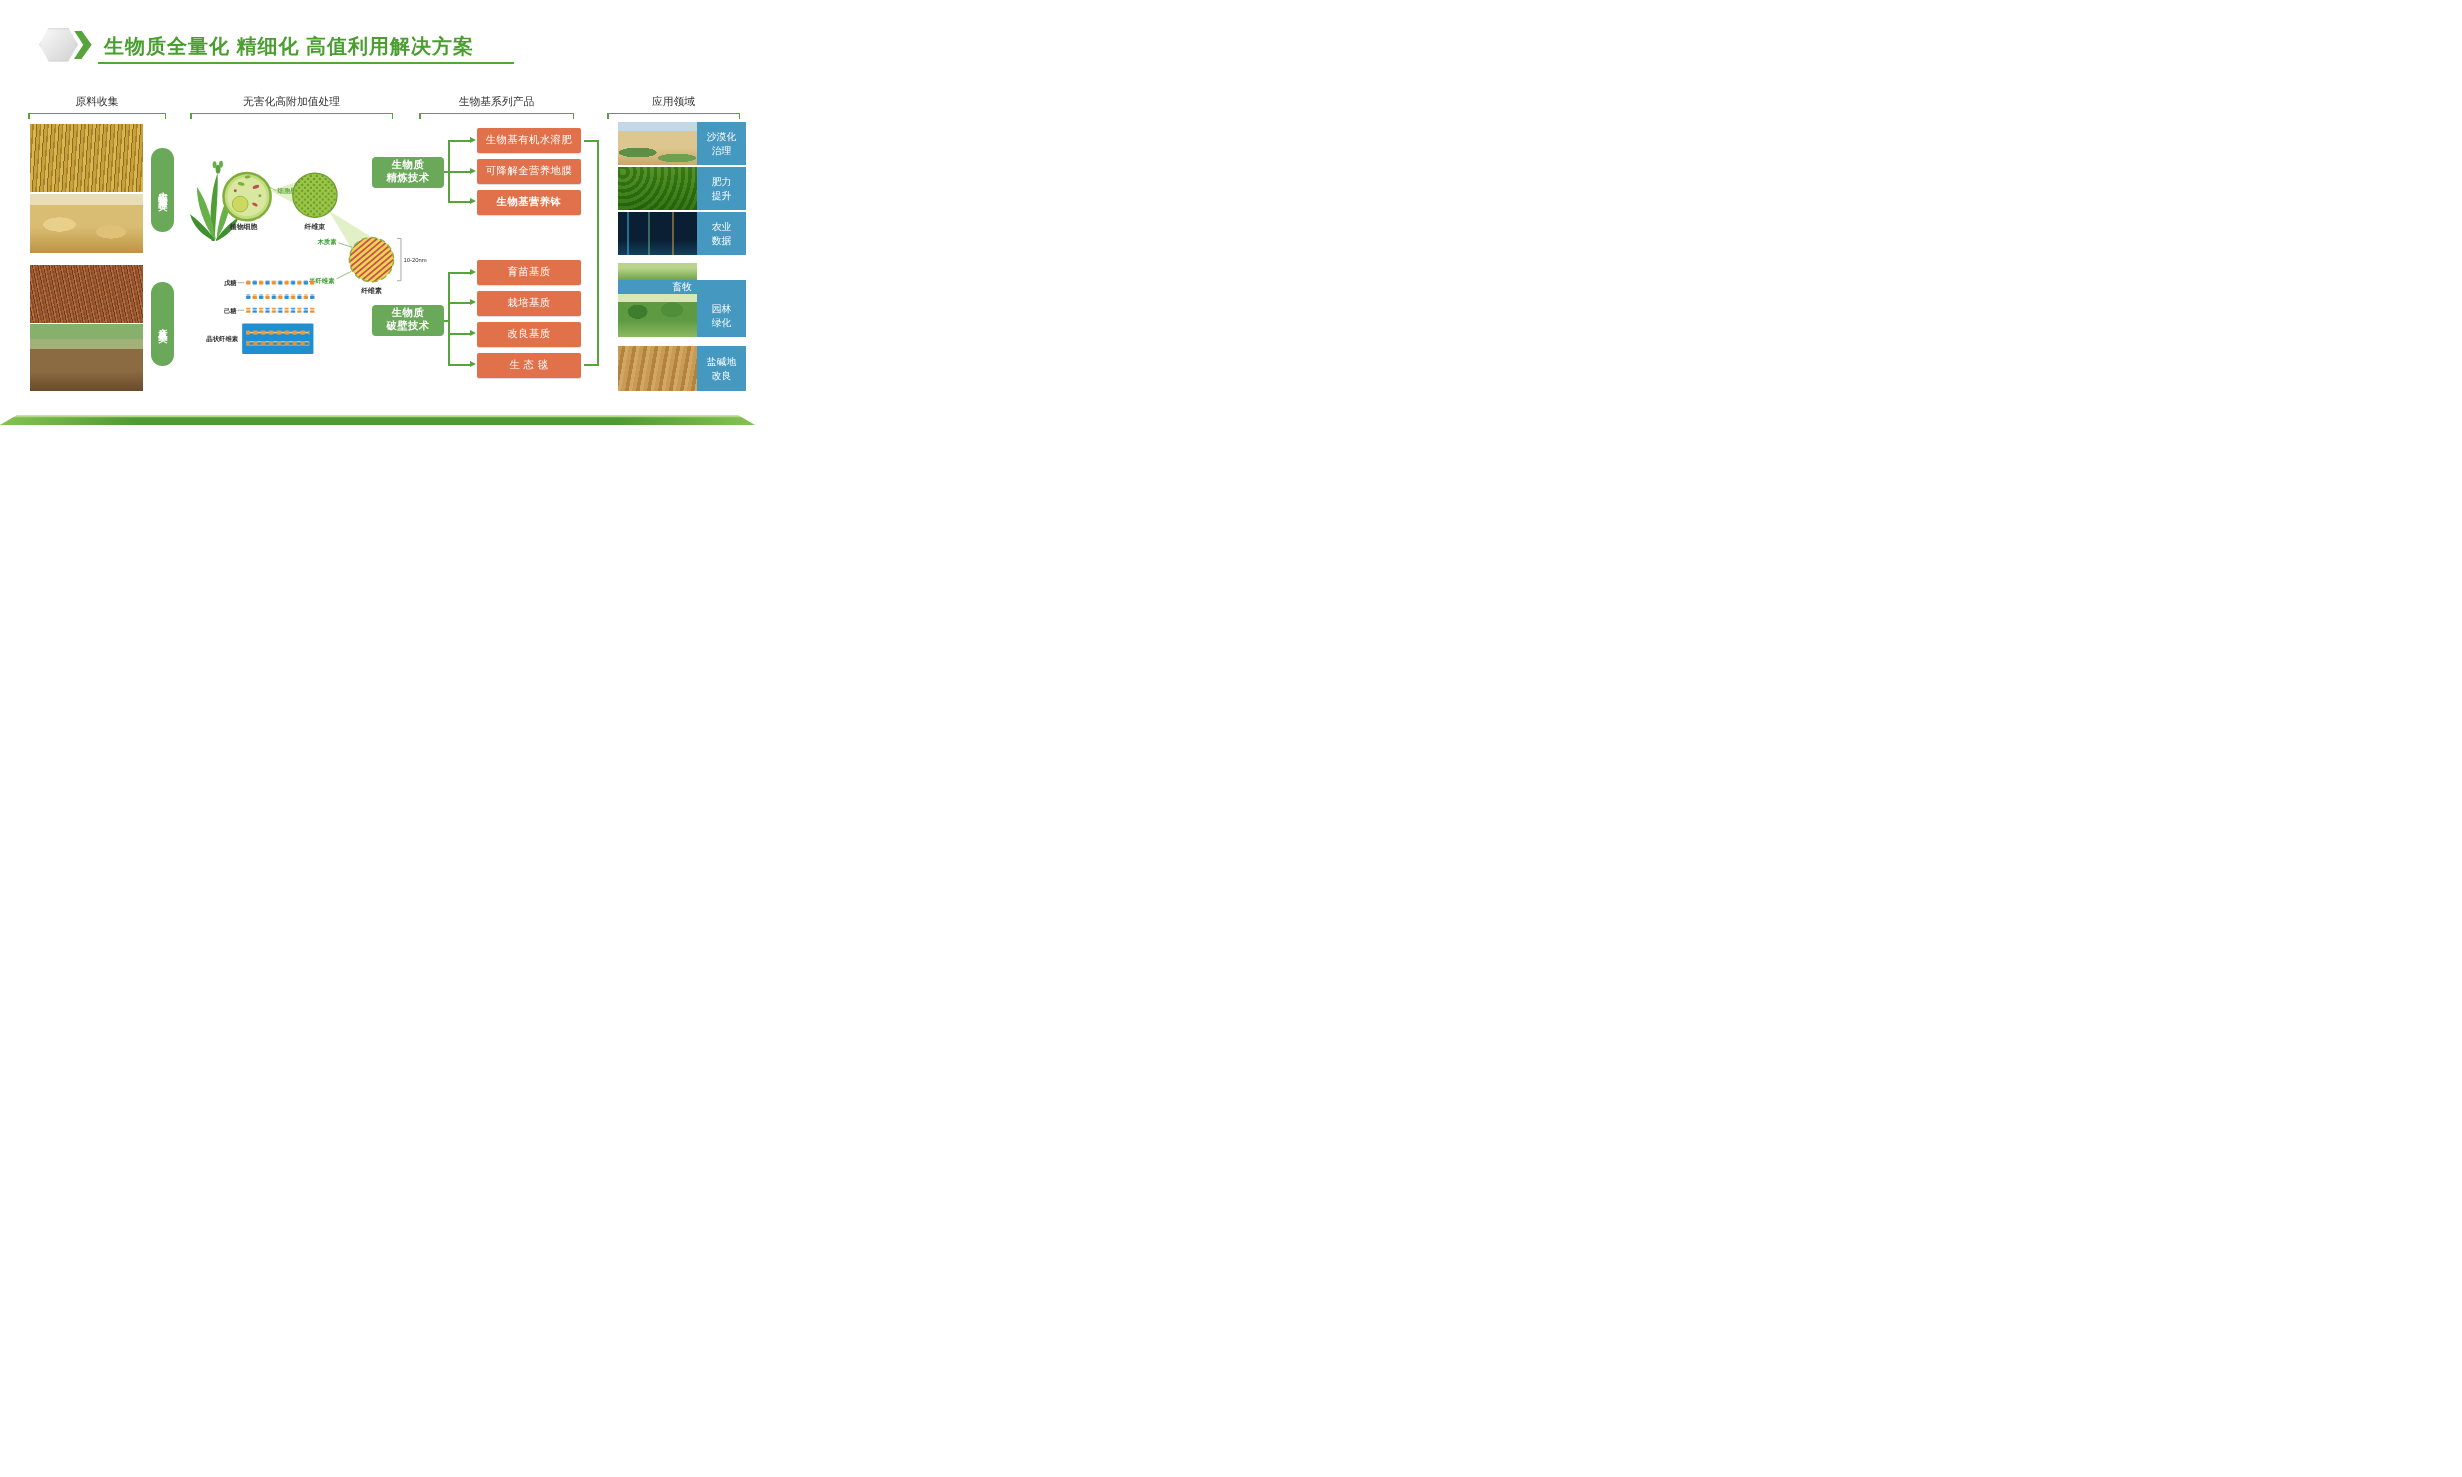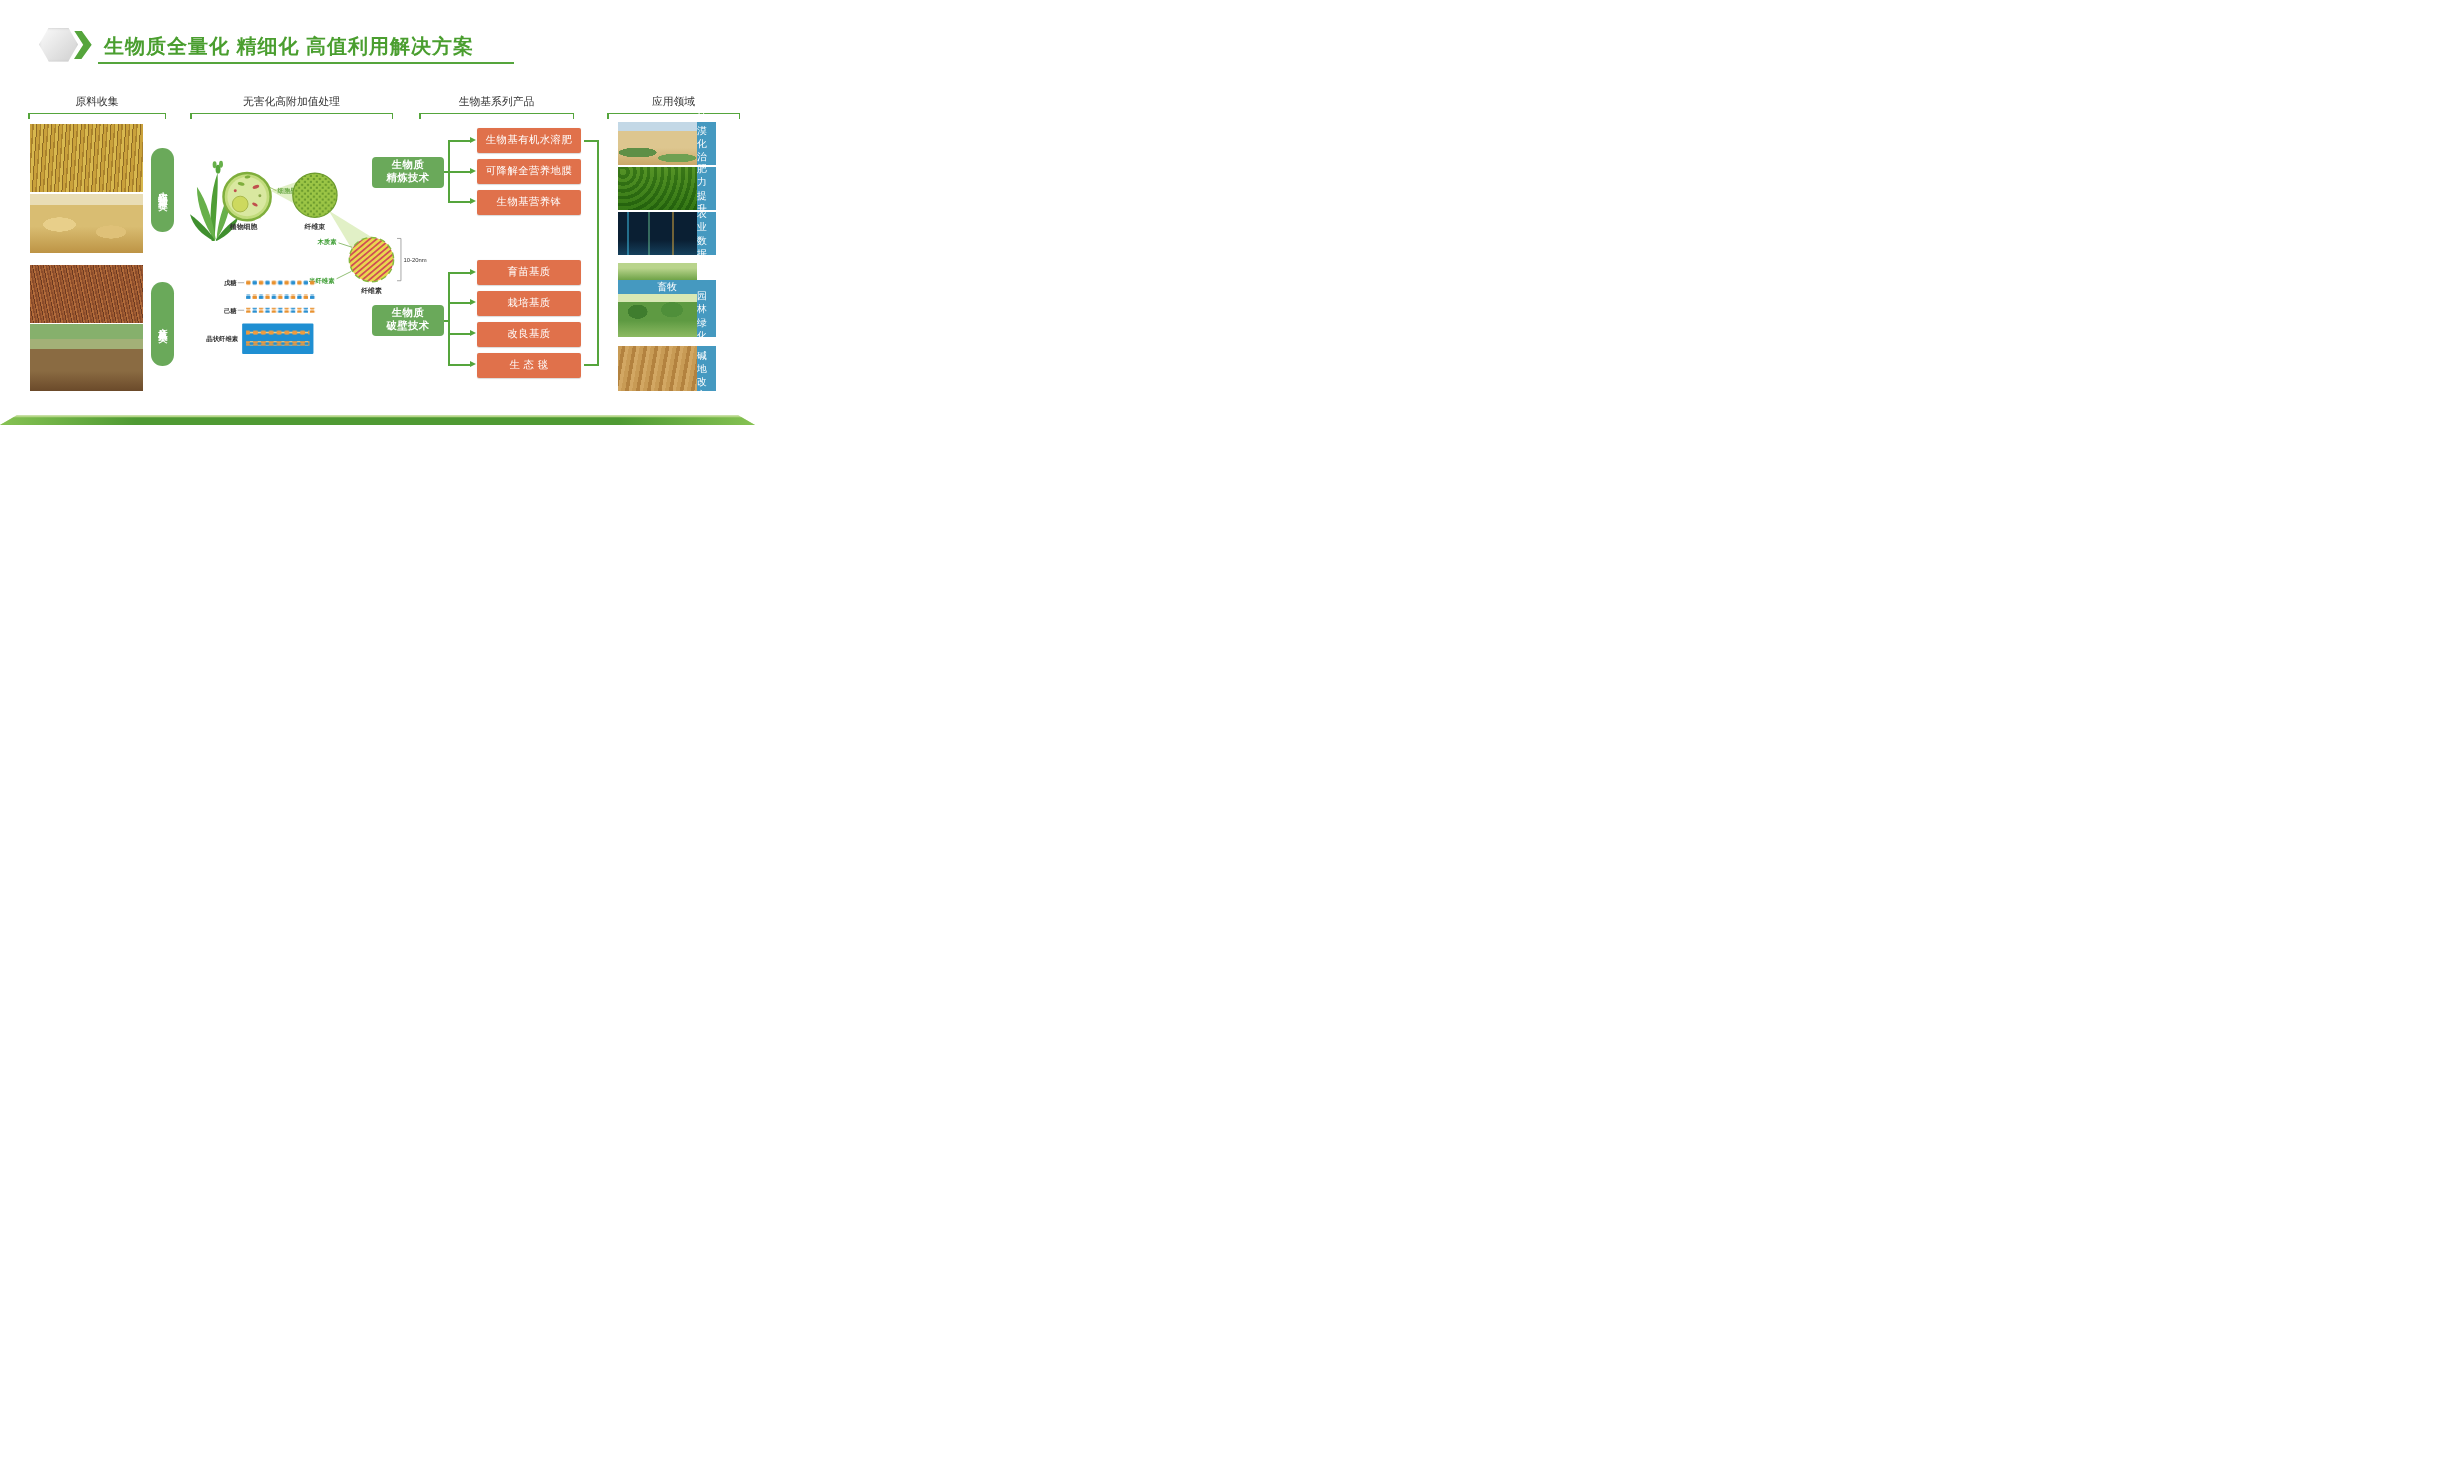--- a/index.html
+++ b/index.html
@@ -51,21 +51,21 @@
               color:#fff;font-size:10.3px;font-weight:700;display:flex;flex-direction:column;
               align-items:center;justify-content:center;line-height:1.25;letter-spacing:0.5px;}
   .product-btn{position:absolute;left:477px;width:104px;height:24.6px;background:#e0714b;border-radius:2px;
                color:#fff;font-size:10.3px;display:flex;align-items:center;justify-content:center;
                letter-spacing:0.5px;box-shadow:0 0.5px 1px rgba(0,0,0,.15);}
   .cline{position:absolute;background:#55a53c;}
   .arrow-r{position:absolute;width:0;height:0;border-top:3.4px solid transparent;
            border-bottom:3.4px solid transparent;border-left:6.4px solid #55a53c;}
 
   
-  .app-row{position:absolute;left:618px;width:98px;display:flex;}
+  .app-row{position:absolute;left:618px;width:128px;display:flex;}
   .app-photo{width:79px;height:100%;}
   .app-label{flex:1;background:#4599c0;color:#fff;font-size:9.8px;display:flex;flex-direction:column;
              justify-content:center;align-items:center;line-height:1.35;}
   .ph-desert{background:
       radial-gradient(ellipse 34px 8.9px at 19.7px 30.5px,#5e8f46 0 55%,transparent 56%),
       radial-gradient(ellipse 34px 7.9px at 59px 36px,#6fa052 0 55%,transparent 56%),
       linear-gradient(180deg,#c3d8e6 0 20%,#ddc68f 20% 60%,#caa868 100%);}
   .ph-cabbage{background:
       repeating-radial-gradient(circle at 4.9px 4.9px,#8cc15c 0 3.4px,#5d9c38 3.4px 6.9px),
       linear-gradient(180deg,#9cc36a,#5f9e3a);background-blend-mode:multiply;}
@@ -222,21 +222,21 @@
     <div class="cline" style="left:448px;top:140px;width:1.5px;height:63px;"></div>
     <div class="cline" style="left:448px;top:140px;width:21.7px;height:1.5px;"></div>
     <div class="cline" style="left:448px;top:171px;width:21.7px;height:1.5px;"></div>
     <div class="cline" style="left:448px;top:201px;width:21.7px;height:1.5px;"></div>
     <div class="arrow-r" style="left:470px;top:137px;"></div>
     <div class="arrow-r" style="left:470px;top:168px;"></div>
     <div class="arrow-r" style="left:470px;top:198px;"></div>
   </div>
   <div class="product-btn" style="top:128px;">生物基有机水溶肥</div>
   <div class="product-btn" style="top:159px;">可降解全营养地膜</div>
-  <div class="product-btn" style="top:190px;">生物基营养钵</div>
+  <div class="product-btn" style="top:190px;font-weight:bold;">生物基营养钵</div>
 
   <div class="tech-label" style="top:305px;">
     <span>生物质</span>
     <span>破壁技术</span>
   </div>
   <div>
     <div class="cline" style="left:444px;top:320px;width:4.9px;height:1.5px;"></div>
     <div class="cline" style="left:448px;top:272px;width:1.5px;height:94px;"></div>
     <div class="cline" style="left:448px;top:272px;width:21.7px;height:1.5px;"></div>
     <div class="cline" style="left:448px;top:302px;width:21.7px;height:1.5px;"></div>

